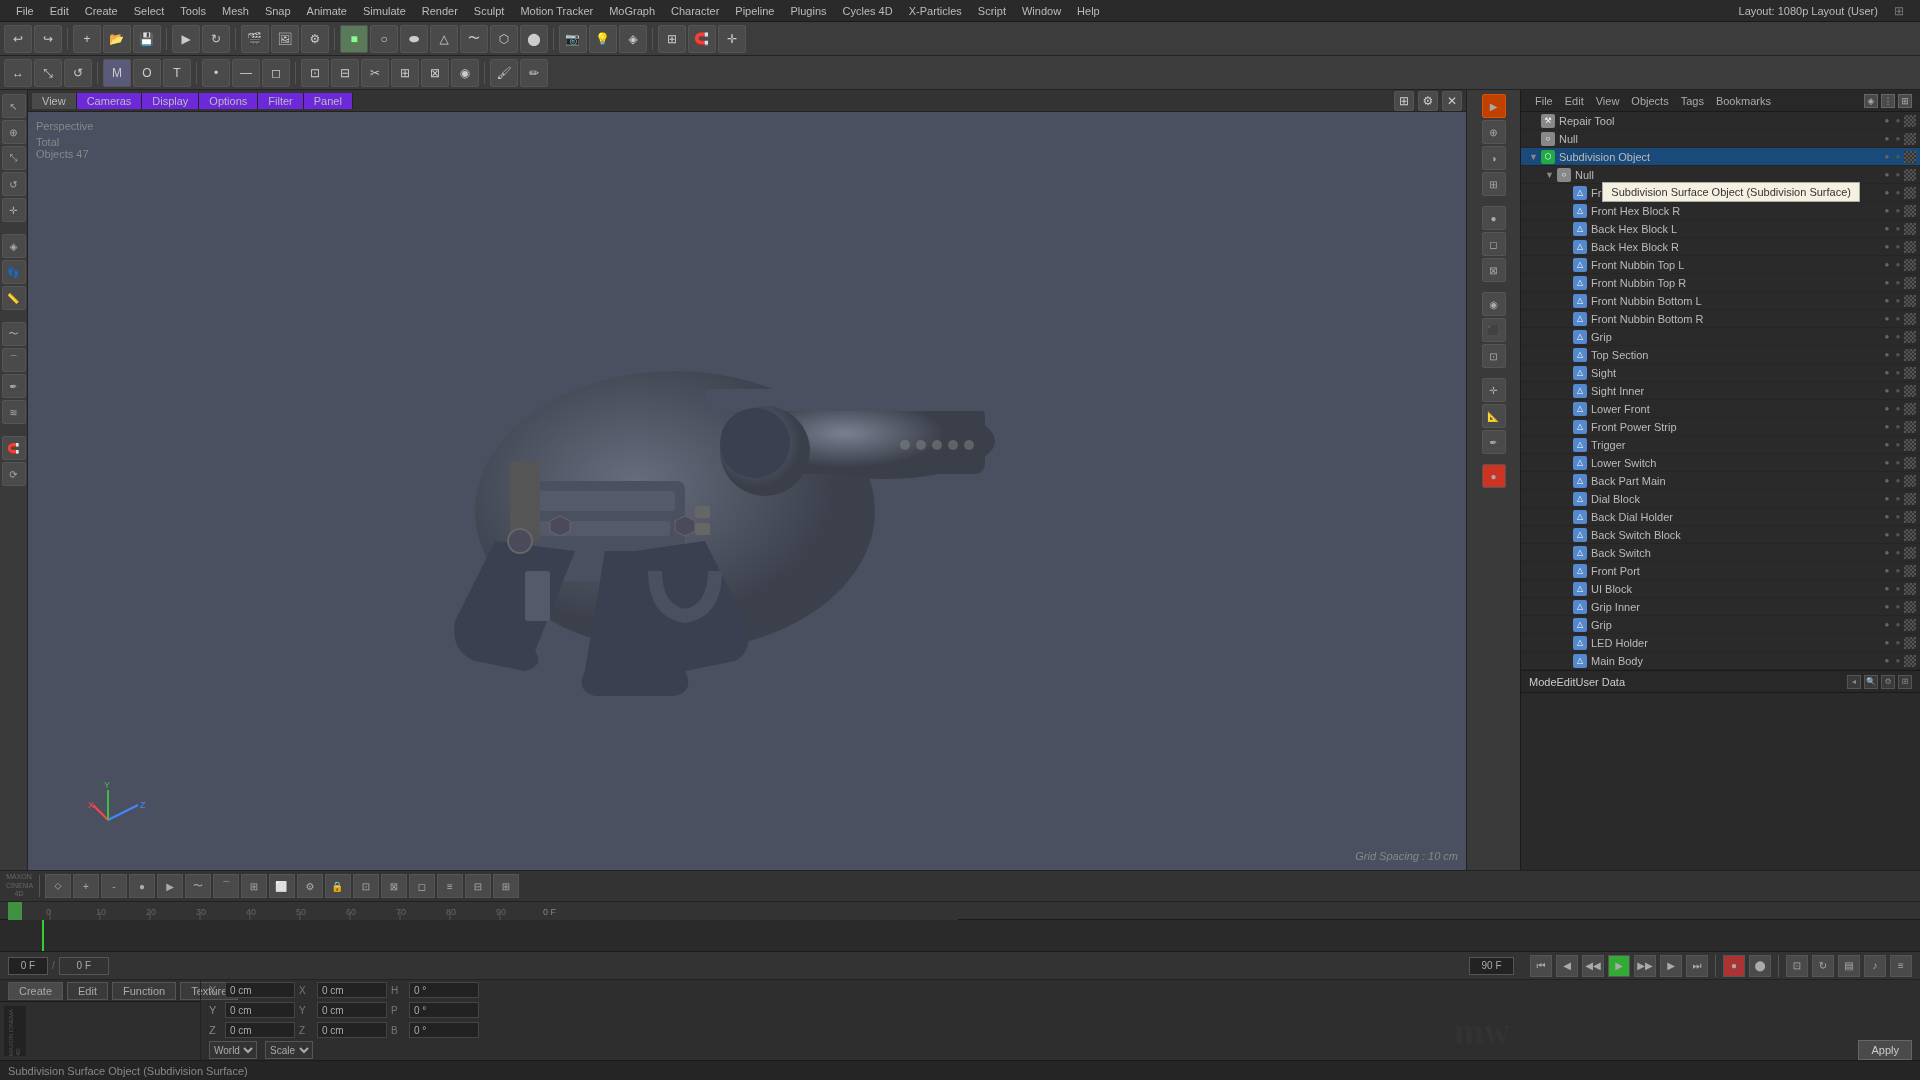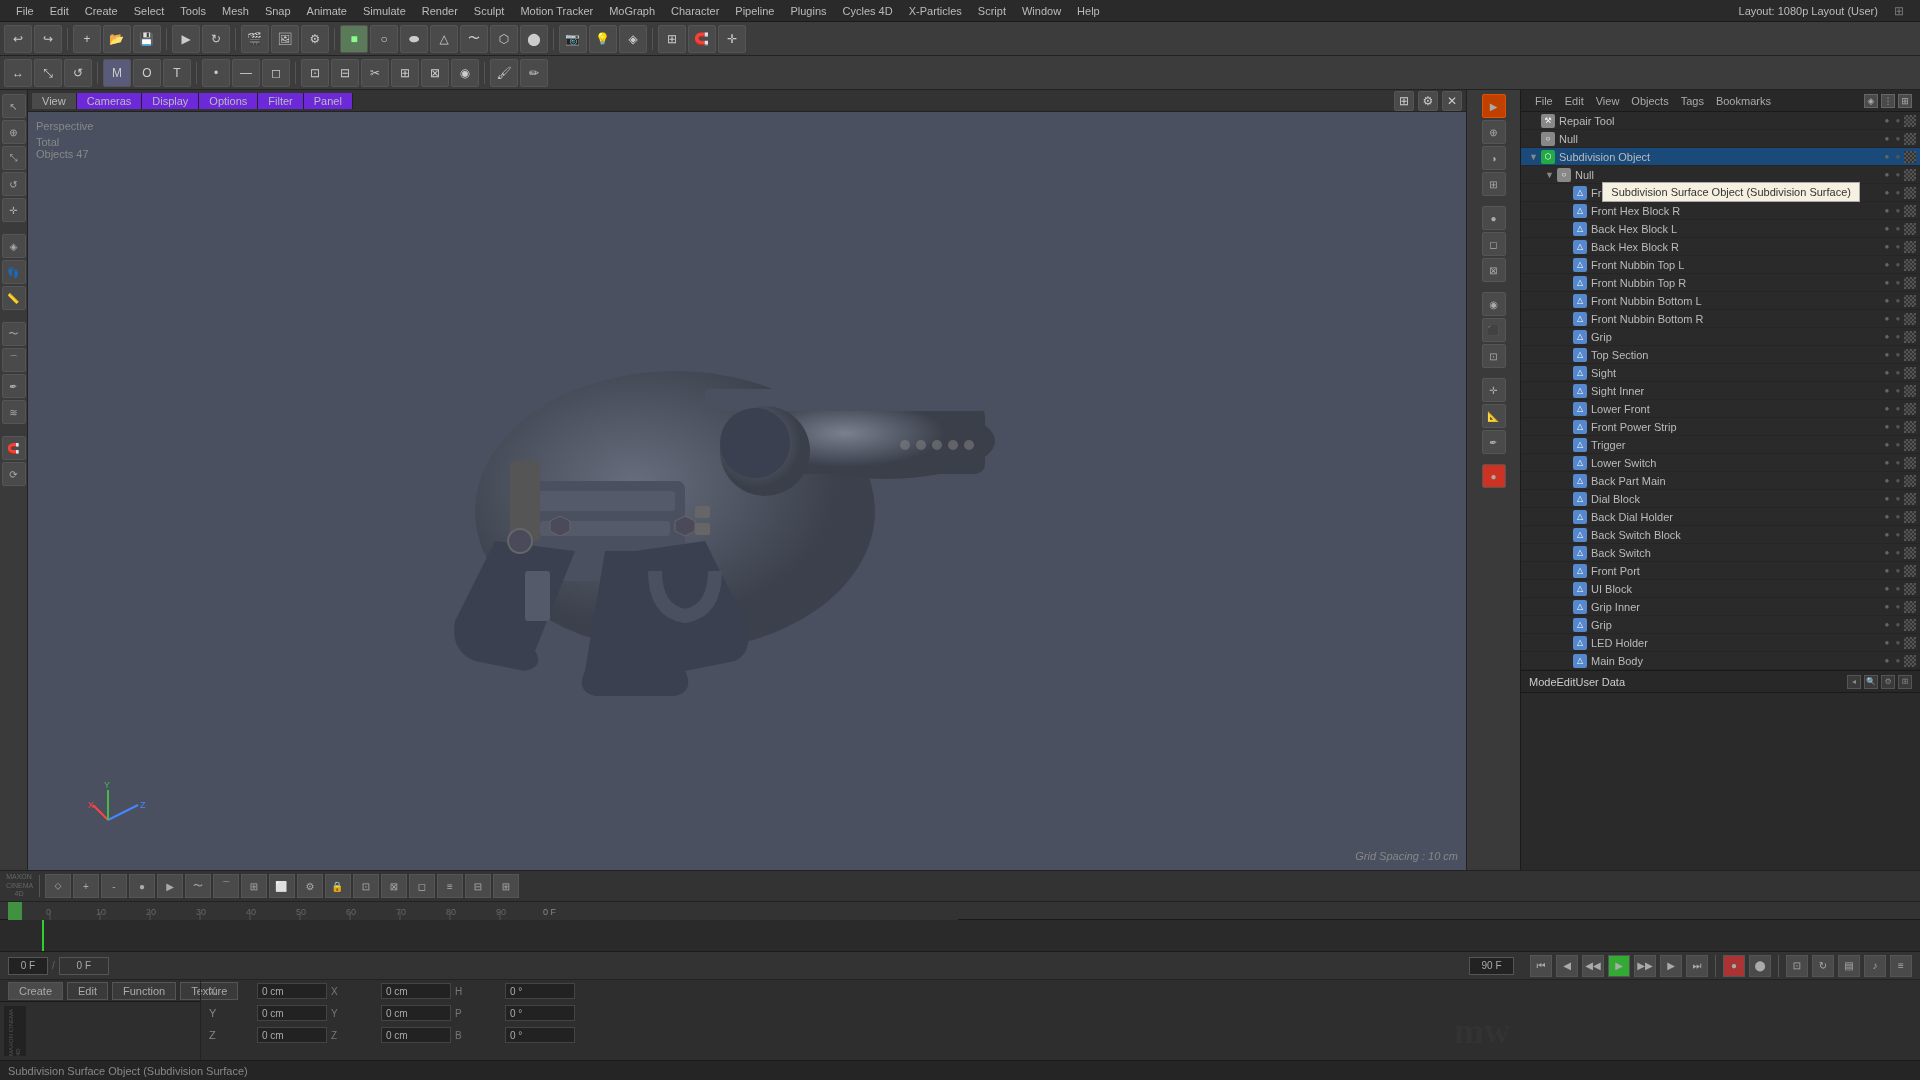--- a/index.html
+++ b/index.html
@@ -384,21 +384,20 @@
       gap: 4px;
     }
     .coord-label { color: #888; font-size: 11px; width: 12px; }
     .coord-input {
       width: 70px; height: 16px;
       background: #222;
       border: 1px solid #444;
       color: #aaa;
       font-size: 10px;
       padding: 0 4px;
-      margin-left: 32px;
     }
     .coord-section { color: #777; font-size: 10px; width: 14px; }
     .apply-btn {
       background: #4a4a4a;
       border: 1px solid #666;
       color: #ccc;
       font-size: 11px;
       padding: 2px 12px;
       cursor: pointer;
       height: 20px;
@@ -1174,20 +1173,29 @@
         <input class="coord-input" value="0 °" style="">
       </div>
       <div class="coord-row">
         <span class="coord-label">Z</span>
         <input class="coord-input" value="0 cm" style="">
         <span class="coord-section">Z</span>
         <input class="coord-input" value="0 cm" style="">
         <span class="coord-section">B</span>
         <input class="coord-input" value="0 °" style="">
       </div>
+      <div class="coord-row">
+        <select style="background:#333; border:1px solid #555; color:#aaa; font-size:10px; height:18px;">
+          <option>World</option>
+        </select>
+        <select style="background:#333; border:1px solid #555; color:#aaa; font-size:10px; height:18px; margin-left:4px;">
+          <option>Scale</option>
+        </select>
+        <button class="apply-btn" style="margin-left:auto;">Apply</button>
+      </div>
     </div>
   </div>
 
   <div class="mu-logo">mw</div>
 </div>
 
 <div class="status-bar">
   <span class="status-text">Subdivision Surface Object (Subdivision Surface)</span>
 </div>
 

